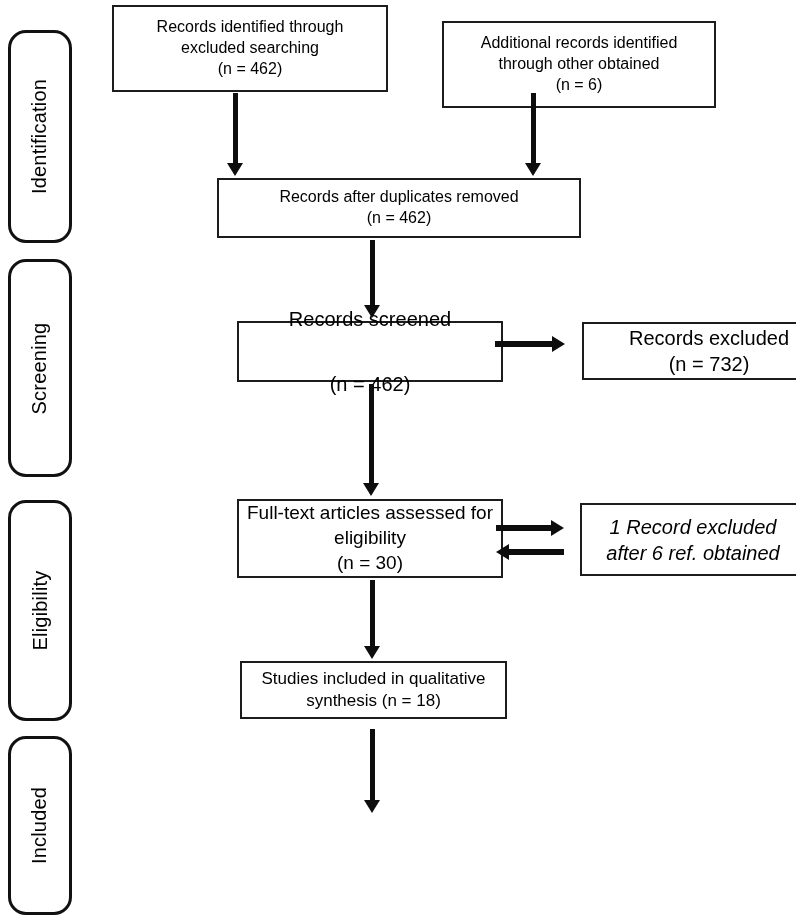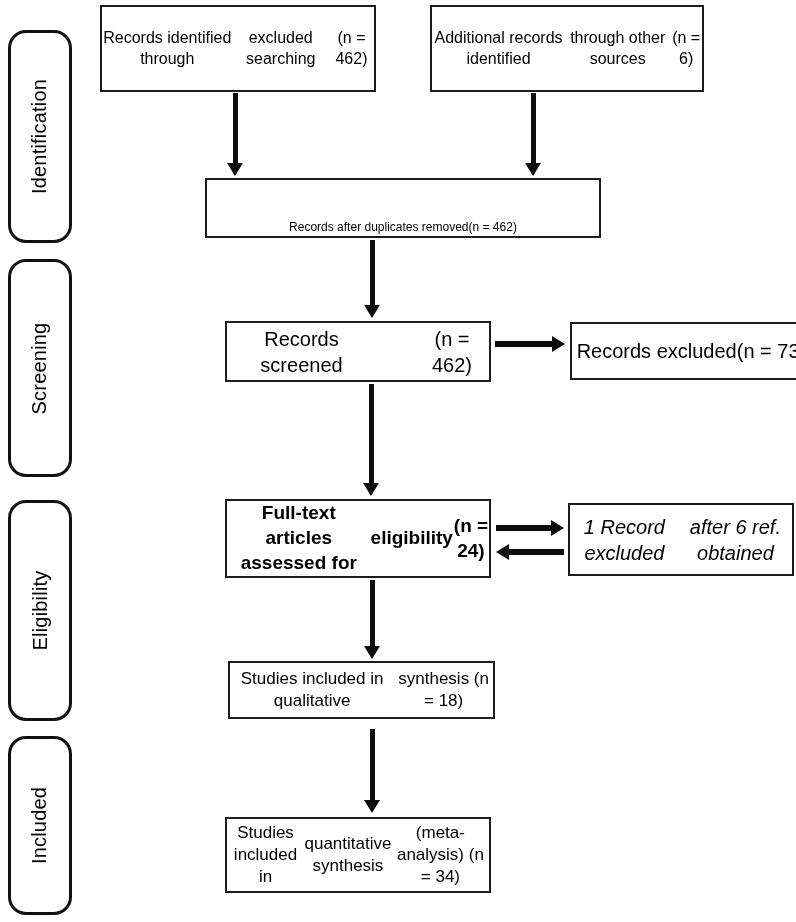--- a/index.html
+++ b/index.html
@@ -37,25 +37,26 @@
     letter-spacing: 0.2px;
   }
 
   
   .box {
     position: absolute;
     border: 2px solid #1c1c1c;
     background: #ffffff;
     box-sizing: border-box;
     display: flex;
-    flex-direction: row;
+    flex-direction: column;
     align-items: center;
     justify-content: center;
     text-align: center;
     line-height: 1.3;
+    margin-left: 12px;
   }
   .box .ln { display: block; }
 
   
   .arr-v {
     position: absolute;
     width: 16px;
     display: flex;
     flex-direction: column;
     align-items: center;
@@ -104,60 +105,55 @@
   </div>
   <div class="stage" style="top:736px; height:179px;">
     <span class="stage-label">Included</span>
   </div>
 
   <div class="box" style="left:100px; top:5px; width:276px; height:87px; font-size:16px;">
     <span class="ln">Records identified through</span>
     <span class="ln">excluded searching</span>
     <span class="ln">(n = 462)</span>
   </div>
-  <div class="box" style="left:430px; top:5px; width:274px; height:87px; font-size:16px;">
+  <div class="box" style="left:430px; top:21px; width:274px; height:87px; font-size:16px;">
     <span class="ln">Additional records identified</span>
-    <span class="ln">through other sources</span>
+    <span class="ln">through other obtained</span>
     <span class="ln">(n = 6)</span>
   </div>
 
-  <div class="box" style="left:205px; top:178px; width:396px; height:60px; font-size:12px;align-items:flex-end;">
+  <div class="box" style="left:205px; top:178px; width:364px; height:60px; font-size:16px;">
     <span class="ln">Records after duplicates removed</span>
     <span class="ln">(n = 462)</span>
   </div>
 
   <div class="box" style="left:225px; top:321px; width:266px; height:61px; font-size:20px;gap:39px;">
     <span class="ln">Records screened</span>
     <span class="ln">(n = 462)</span>
   </div>
   <div class="box" style="left:570px; top:322px; width:254px; height:58px; font-size:20px;">
     <span class="ln">Records excluded</span>
     <span class="ln">(n = 732)</span>
   </div>
 
-  <div class="box" style="left:225px; top:499px; width:266px; height:79px; font-size:19px;font-weight:bold;">
+  <div class="box" style="left:225px; top:499px; width:266px; height:79px; font-size:19px;">
     <span class="ln">Full-text articles assessed for</span>
     <span class="ln">eligibility</span>
-    <span class="ln">(n = 24)</span>
+    <span class="ln">(n = 30)</span>
   </div>
   <div class="box" style="left:568px; top:503px; width:226px; height:73px; font-size:20px;font-style:italic;">
     <span class="ln">1 Record excluded</span>
     <span class="ln">after 6 ref. obtained</span>
   </div>
 
   <div class="box" style="left:228px; top:661px; width:267px; height:58px; font-size:17px;">
     <span class="ln">Studies included in qualitative</span>
     <span class="ln">synthesis (n = 18)</span>
   </div>
 
-  <div class="box" style="left:225px; top:817px; width:266px; height:76px; font-size:17px;">
-    <span class="ln">Studies included in</span>
-    <span class="ln">quantitative synthesis</span>
-    <span class="ln">(meta-analysis) (n = 34)</span>
-  </div>
 
   <div class="arr-v" style="left:227px; top:93px; height:83px;">
     <div class="shaft"></div>
     <div class="head"></div>
   </div>
   <div class="arr-v" style="left:525px; top:93px; height:83px;">
     <div class="shaft"></div>
     <div class="head"></div>
   </div>
   <div class="arr-v" style="left:364px; top:240px; height:78px;">

